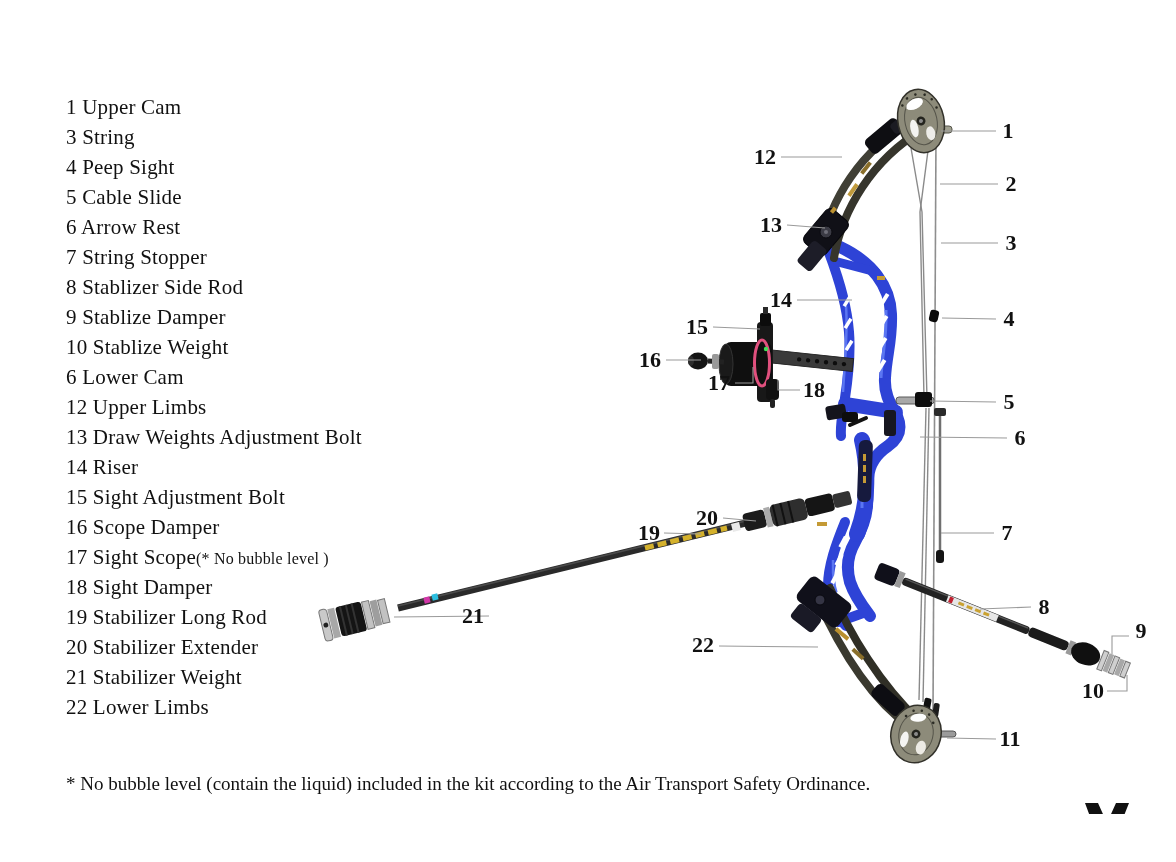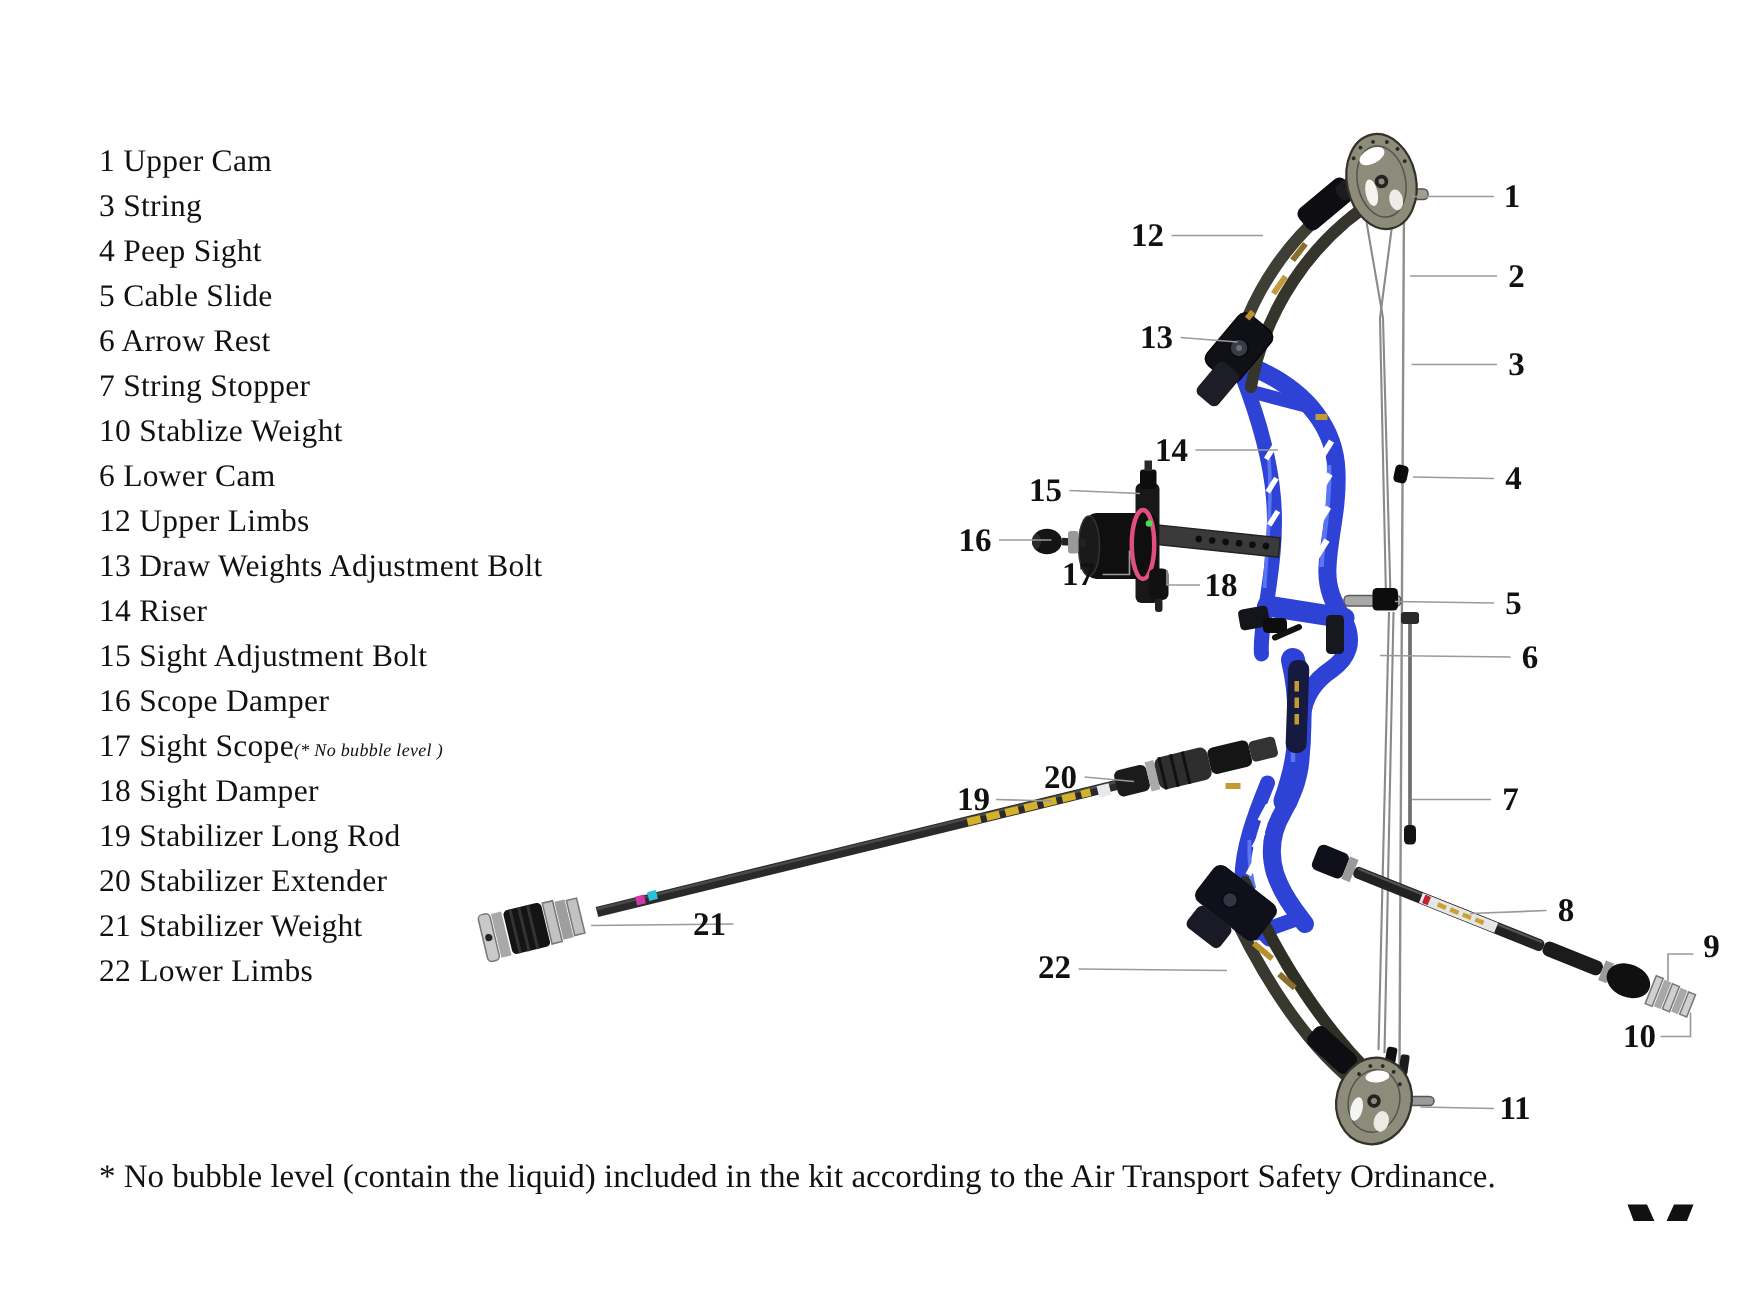--- a/index.html
+++ b/index.html
@@ -2,24 +2,24 @@
 <html><head>
 <meta charset="utf-8">
 <style>
   html,body{margin:0;padding:0;background:#ffffff;}
   #canvas{
     position:relative;width:1176px;height:814px;background:#ffffff;overflow:hidden;
     font-family:"Liberation Serif","DejaVu Serif",serif;color:#111;
   }
   .parts-list{position:absolute;left:66px;top:92px;}
   .part{height:30px;line-height:30px;font-size:21px;white-space:nowrap;letter-spacing:0.2px;}
-  .part .note{font-size:12px;font-style:italic;}
+  .part .note{font-size:16px;}
   .callout{position:absolute;transform:translate(-50%,-50%);font-size:22px;font-weight:bold;
            line-height:1;white-space:nowrap;}
-  .footnote{position:absolute;left:66px;top:773px;font-size:22px;line-height:22px;white-space:nowrap;}
+  .footnote{position:absolute;left:66px;top:773px;font-size:19px;line-height:22px;white-space:nowrap;}
   .footer-line{position:absolute;left:2px;top:823px;width:1158px;height:4px;background:#111;}
   .bow-svg{position:absolute;left:0;top:0;}
   .logo-svg{position:absolute;left:1080px;top:798px;}
 </style>
 </head>
 <body>
 
 <div id="canvas">
 
   <svg class="bow-svg" width="1176" height="862" viewBox="0 0 1176 862">
@@ -275,20 +275,22 @@
     </g>
   </svg>
 
   <div class="parts-list">
     <div class="part"><span>1 Upper Cam</span></div>
     <div class="part"><span>3 String</span></div>
     <div class="part"><span>4 Peep Sight</span></div>
     <div class="part"><span>5 Cable Slide</span></div>
     <div class="part"><span>6 Arrow Rest</span></div>
     <div class="part"><span>7 String Stopper</span></div>
+    <div class="part"><span>8 Stablizer Side Rod</span></div>
+    <div class="part"><span>9 Stablize Damper</span></div>
     <div class="part"><span>10 Stablize Weight</span></div>
     <div class="part"><span>6 Lower Cam</span></div>
     <div class="part"><span>12 Upper Limbs</span></div>
     <div class="part"><span>13 Draw Weights Adjustment Bolt</span></div>
     <div class="part"><span>14 Riser</span></div>
     <div class="part"><span>15 Sight Adjustment Bolt</span></div>
     <div class="part"><span>16 Scope Damper</span></div>
     <div class="part"><span>17 Sight Scope</span><span class="note">(* No bubble level )</span></div>
     <div class="part"><span>18 Sight Damper</span></div>
     <div class="part"><span>19 Stabilizer Long Rod</span></div>

